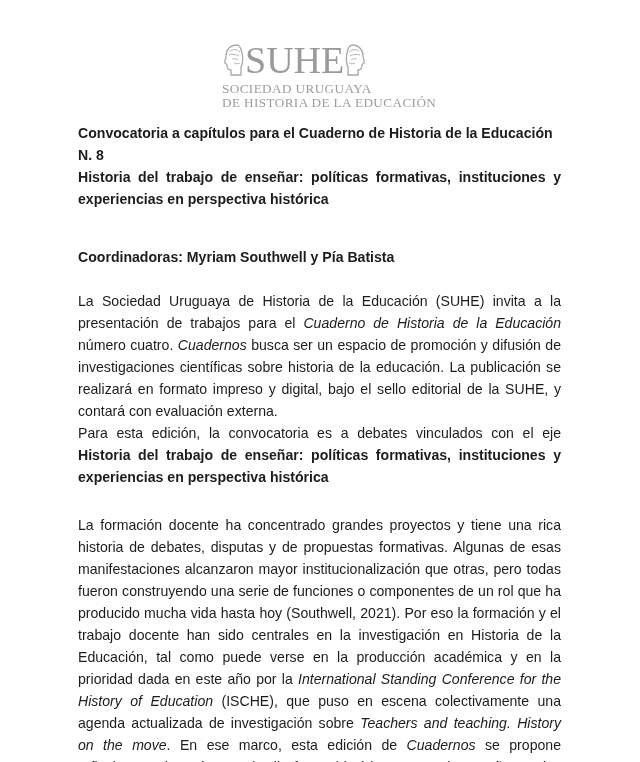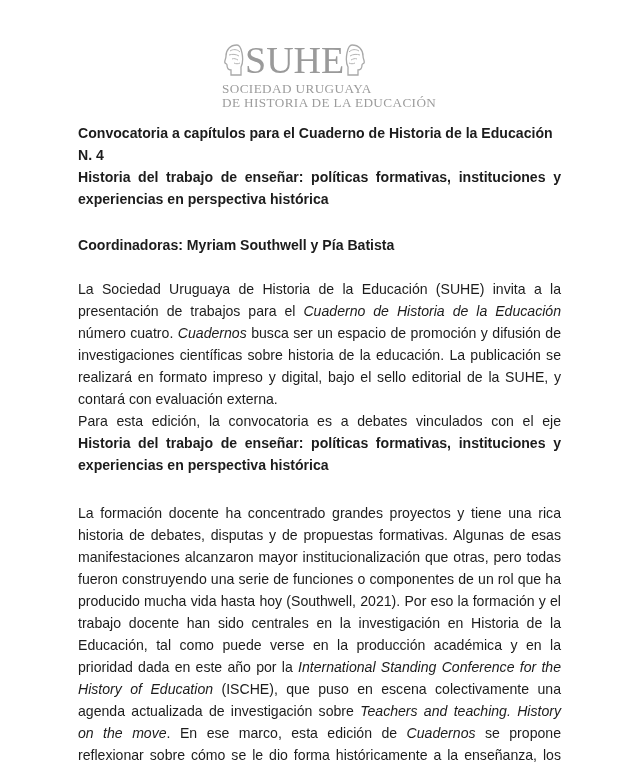--- a/index.html
+++ b/index.html
@@ -38,24 +38,24 @@
       <svg class="logo-head" viewBox="0 0 22 34" style="transform: scaleX(-1);">
         <path d="M15 2 C8 2 4 7 4 13 C4 16 2 18 3 20 C4 21 5 21 5 22 C5 25 6 27 9 27 L9 32 L19 32 L19 24 C21 20 21 15 20 10 C19 5 17 2 15 2 Z" fill="none" stroke="#a8a8a8" stroke-width="1.3"></path>
         <path d="M8 8 C11 6 15 6 18 9 M7 12 C10 11 14 11 17 13 M10 16 C12 15 14 16 16 17 M12 20 C14 21 16 21 18 20" fill="none" stroke="#b5b5b5" stroke-width="1"></path>
       </svg>
     </div>
     <div class="logo-sub logo-sub1">SOCIEDAD URUGUAYA</div>
     <div class="logo-sub logo-sub2">DE HISTORIA DE LA EDUCACIÓN</div>
   </div>
 
   <div class="content">
-    <p class="line b">Convocatoria a capítulos para el Cuaderno de Historia de la Educación N. 4</p>
+    <p class="line b">Convocatoria a capítulos para el Cuaderno de Historia de la Educación N. 8</p>
     <p class="line b justify">Historia del trabajo de enseñar: políticas formativas, instituciones y experiencias en perspectiva histórica</p>
     <div class="gap"></div>
-    <p class="line b" style="margin-top:2px;">Coordinadoras: Myriam Southwell y Pía Batista</p>
+    <p class="line b" style="margin-top:14px;">Coordinadoras: Myriam Southwell y Pía Batista</p>
     <div class="gap"></div>
 
     <p class="line justify" style="margin-top:0;">
       <span>La Sociedad Uruguaya de Historia de la Educación (SUHE) invita a la presentación de trabajos para el </span><span class="i">Cuaderno de Historia de la Educación</span><span> número cuatro. </span><span class="i">Cuadernos</span><span> busca ser un espacio de promoción y difusión de investigaciones científicas sobre historia de la educación. La publicación se realizará en formato impreso y digital, bajo el sello editorial de la SUHE, y contará con evaluación externa.</span>
     </p>
     <p class="line justify">
       <span>Para esta edición, la convocatoria es a debates vinculados con el eje </span><span class="b">Historia del trabajo de enseñar: políticas formativas, instituciones y experiencias en perspectiva histórica</span>
     </p>
     <div class="gap"></div>
 

